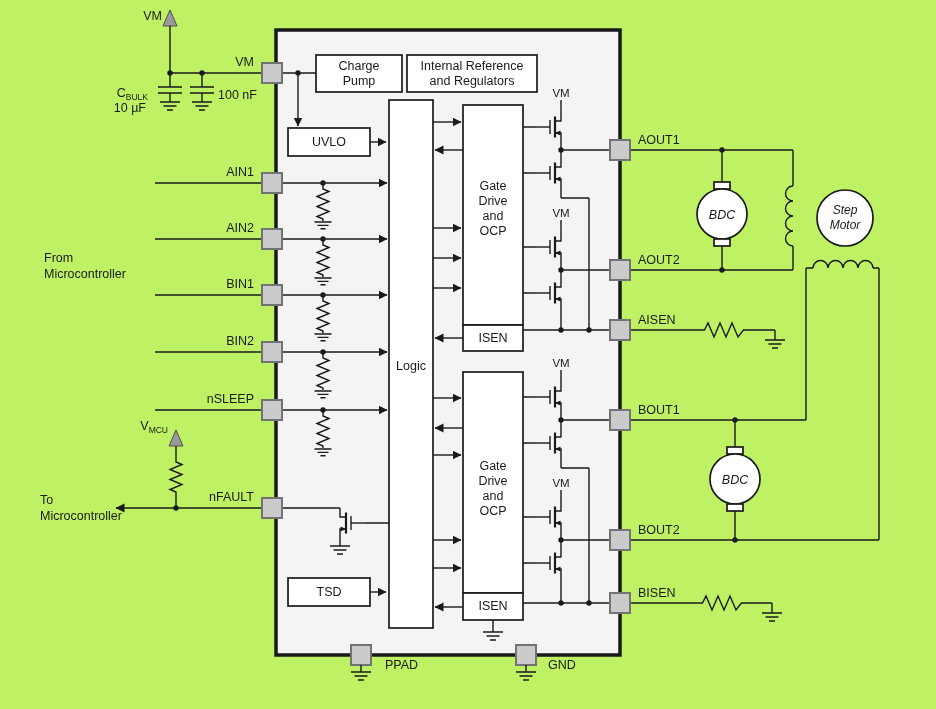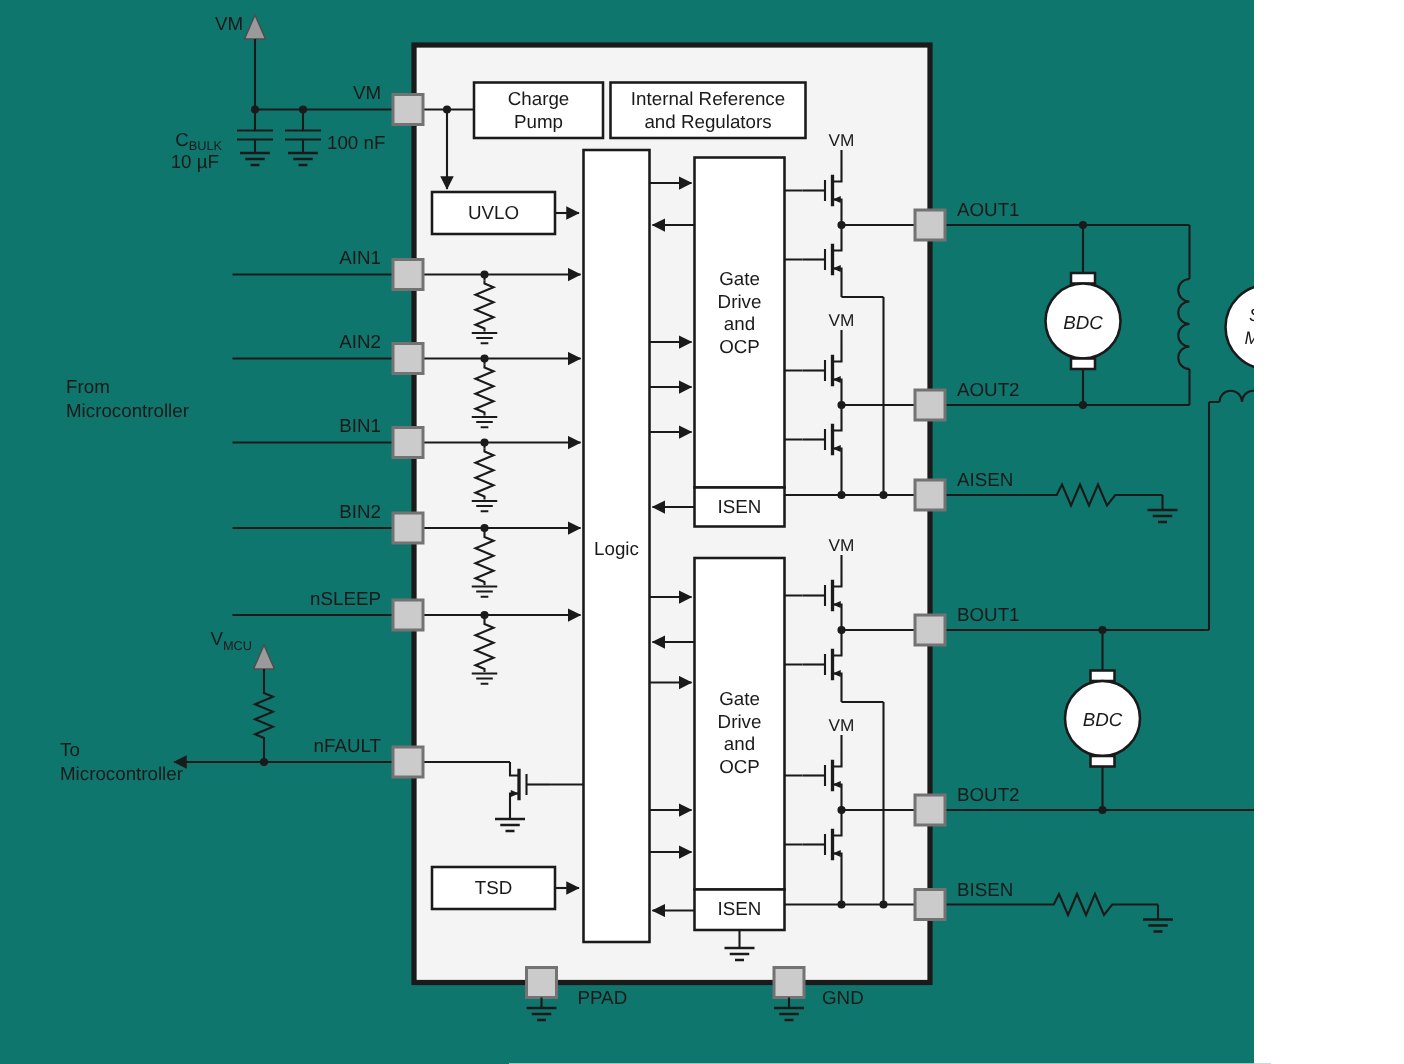--- a/index.html
+++ b/index.html
@@ -1,16 +1,16 @@
 <!DOCTYPE html>
 <html><head>
 <meta charset="utf-8">
 <style>
   html,body{margin:0;padding:0;background:#fff;}
-  #stage{width:836px;height:709px;position:relative;background:#0f766e;overflow:hidden;}
+  #stage{width:936px;height:709px;position:relative;background:#bef264;overflow:hidden;}
   svg{display:block;font-family:"Liberation Sans",sans-serif;}
   text{fill:#1a1a1a;}
   .wire{stroke:#1a1a1a;stroke-width:1.4;fill:none;}
   .boxline{stroke:#1a1a1a;stroke-width:1.7;fill:#ffffff;}
   .lbl{font-size:12.5px;}
   .lblsm{font-size:11.5px;}
   .ital{font-style:italic;}
 </style>
 </head>
 <body>

